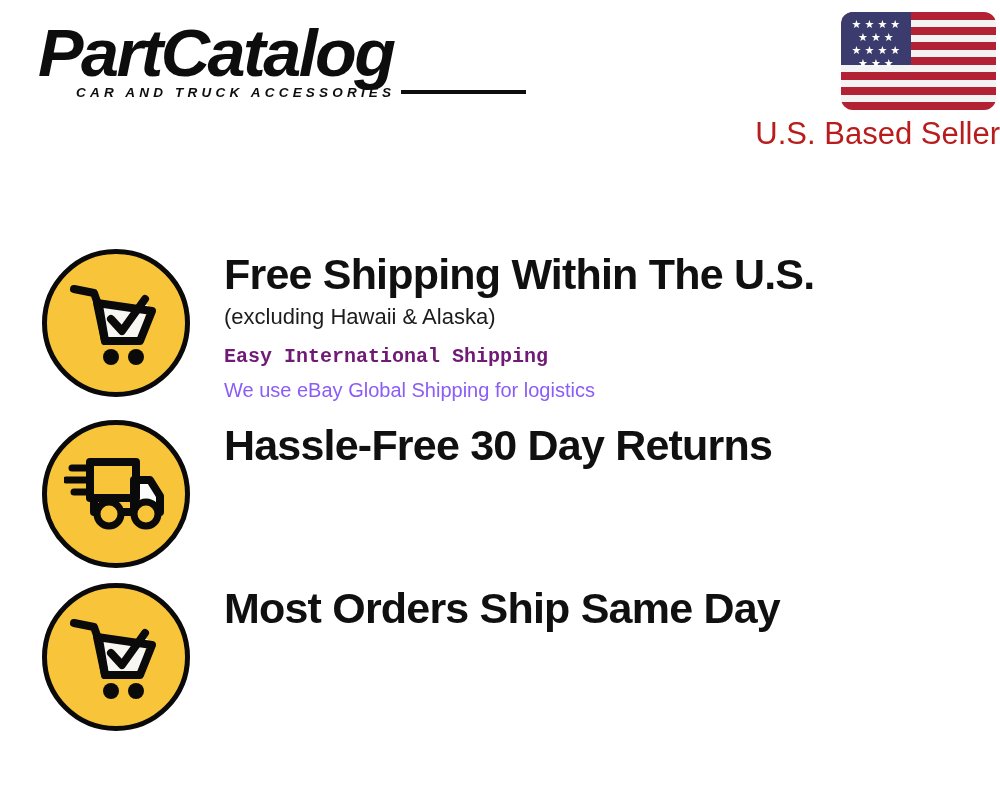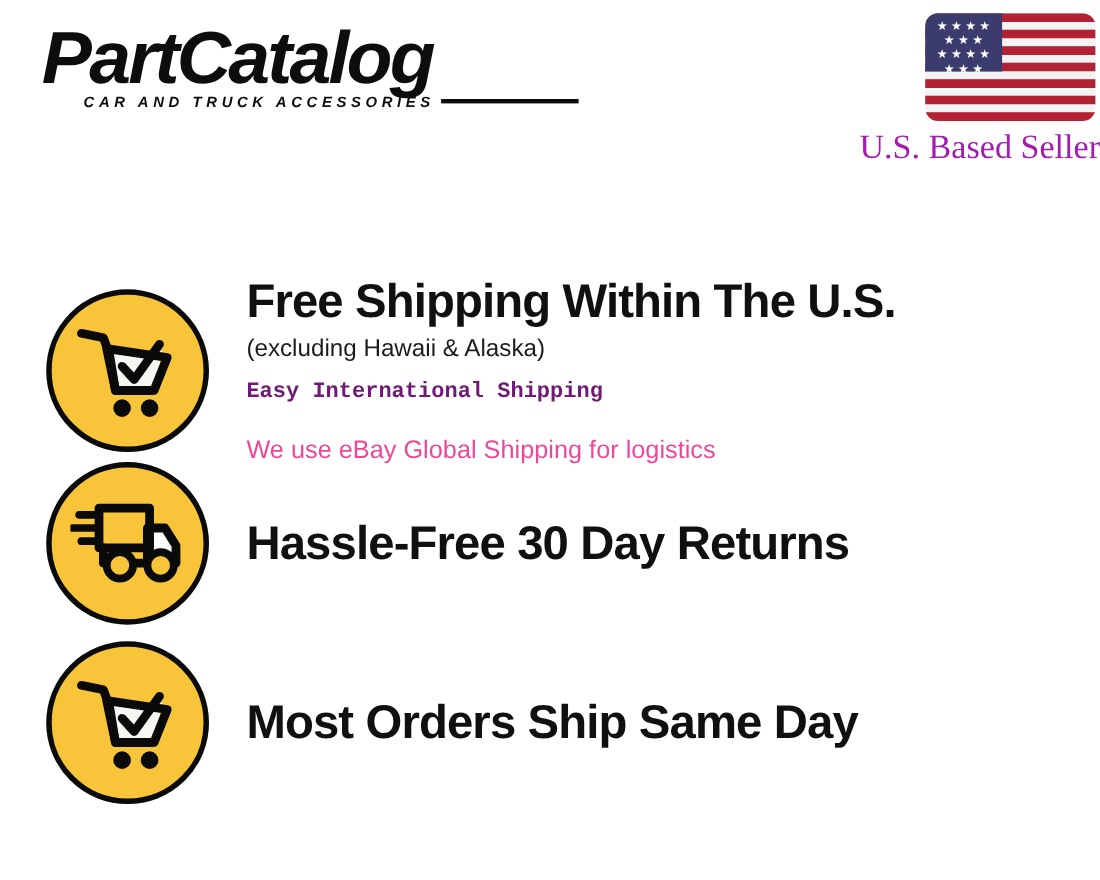--- a/index.html
+++ b/index.html
@@ -102,43 +102,43 @@
     position: absolute;
     left: 0;
     width: 100%;
     display: flex;
     justify-content: space-evenly;
     color: #ffffff;
     font-size: 11px;
     line-height: 11px;
   }
   .seller-text {
-    font-family: Liberation Serif, serif;
+    font-family: Liberation Sans, sans-serif;
     font-weight: normal;
     font-size: 31px;
     line-height: 36px;
-    color: #a21caf;
+    color: #b91c1c;
     margin-top: 6px;
     letter-spacing: 0px;
     white-space: nowrap;
   }
 
   
   .features {
     position: absolute;
     top: 175px;
     left: 0;
     width: 1000px;
   }
   .feature-row {
     position: absolute;
     left: 0;
     width: 852px;
     display: flex;
-    align-items: center;
+    align-items: flex-start;
   }
   .row-1 { top: 74px; }
   .row-2 { top: 245px; }
   .row-3 { top: 408px; }
 
   .badge {
     width: 148px;
     height: 148px;
     min-width: 148px;
     margin-left: 42px;
@@ -179,24 +179,24 @@
     font-weight: bold;
     font-size: 20px;
     line-height: 32px;
     color: #701a75;
     margin-top: 8px;
     white-space: nowrap;
   }
   .feat-sub-last {
     font-family: "Liberation Sans", sans-serif;
     font-weight: normal;
-    font-size: 23px;
+    font-size: 20px;
     line-height: 32px;
-    color: #ec4899;
-    margin-top: 19px;
+    color: #8b5cf6;
+    margin-top: 1px;
     white-space: nowrap;
   }
 </style>
 </head>
 <body>
 
 <div class="header">
 
   <div class="logo-block">
     <div class="logo-wordmark">PartCatalog</div>

